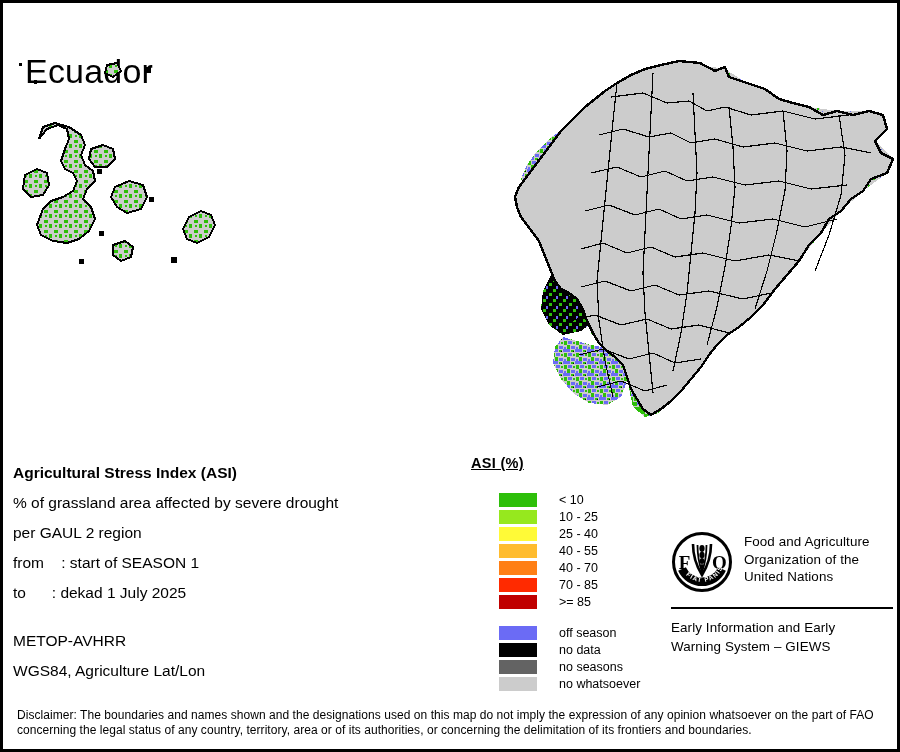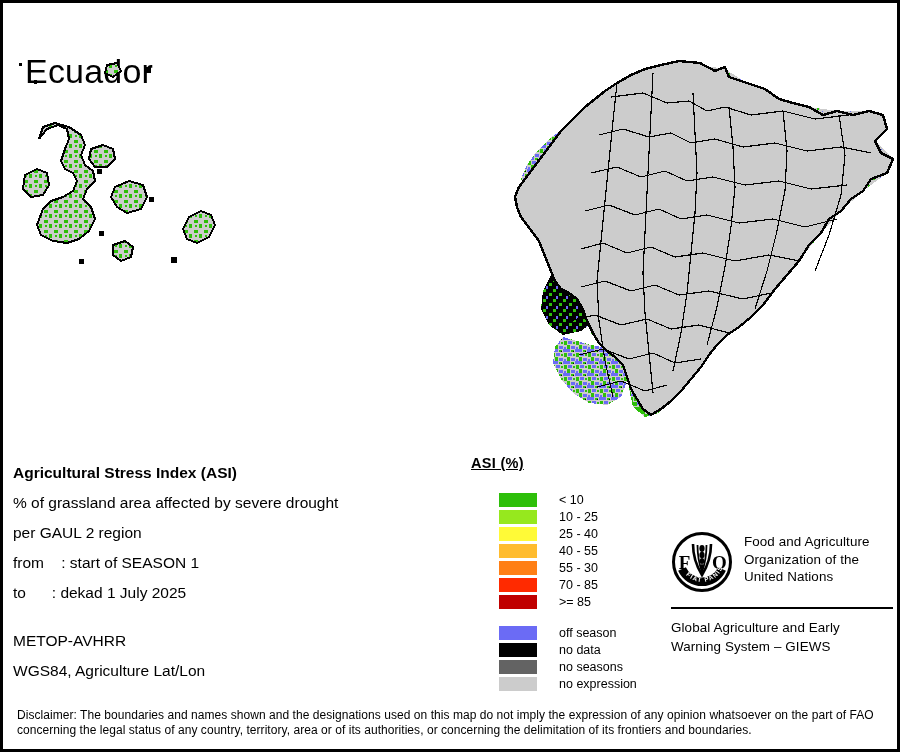--- a/index.html
+++ b/index.html
@@ -317,21 +317,21 @@
     <div class="legend-row">
       <div class="legend-swatch" style="background: rgb(255, 250, 55);"></div>
       <div class="legend-label">25 - 40</div>
     </div>
     <div class="legend-row">
       <div class="legend-swatch" style="background: rgb(255, 188, 46);"></div>
       <div class="legend-label">40 - 55</div>
     </div>
     <div class="legend-row">
       <div class="legend-swatch" style="background: rgb(255, 127, 21);"></div>
-      <div class="legend-label">55 - 30</div>
+      <div class="legend-label">40 - 70</div>
     </div>
     <div class="legend-row">
       <div class="legend-swatch" style="background: rgb(255, 42, 0);"></div>
       <div class="legend-label">70 - 85</div>
     </div>
     <div class="legend-row">
       <div class="legend-swatch" style="background: rgb(192, 0, 0);"></div>
       <div class="legend-label">&gt;= 85</div>
     </div>
 
@@ -344,21 +344,21 @@
     <div class="legend-row">
       <div class="legend-swatch" style="background: rgb(0, 0, 0);"></div>
       <div class="legend-label">no data</div>
     </div>
     <div class="legend-row">
       <div class="legend-swatch" style="background: rgb(99, 99, 99);"></div>
       <div class="legend-label">no seasons</div>
     </div>
     <div class="legend-row">
       <div class="legend-swatch" style="background: rgb(204, 204, 204);"></div>
-      <div class="legend-label">no expression</div>
+      <div class="legend-label">no whatsoever</div>
     </div>
   </div>
 
   <div class="abs" id="fao-block">
     <div id="fao-top">
       <div id="fao-logo">
         <svg width="62" height="62" viewBox="0 0 62 62" xmlns="http://www.w3.org/2000/svg">
           <circle cx="31" cy="31" r="28.5" fill="none" stroke="#000" stroke-width="3"></circle>
 
           <text x="13.5" y="38" font-family="'Liberation Serif',serif" font-size="19" font-weight="bold" fill="#000" text-anchor="middle">F</text>
@@ -380,21 +380,21 @@
         </svg>
       </div>
       <div id="fao-name">
         <div>Food and Agriculture</div>
         <div>Organization of the</div>
         <div>United Nations</div>
       </div>
     </div>
     <div id="fao-divider"></div>
     <div id="giews-text">
-      <div>Global Agriculture and Early</div>
+      <div>Early Information and Early</div>
       <div>Warning System – GIEWS</div>
     </div>
   </div>
 
   <div class="abs" id="disclaimer">
     <div>Disclaimer: The boundaries and names shown and the designations used on this map do not imply the expression of any opinion whatsoever on the part of FAO</div>
     <div>concerning the legal status of any country, territory, area or of its authorities, or concerning the delimitation of its frontiers and boundaries.</div>
   </div>
 
 </div>

